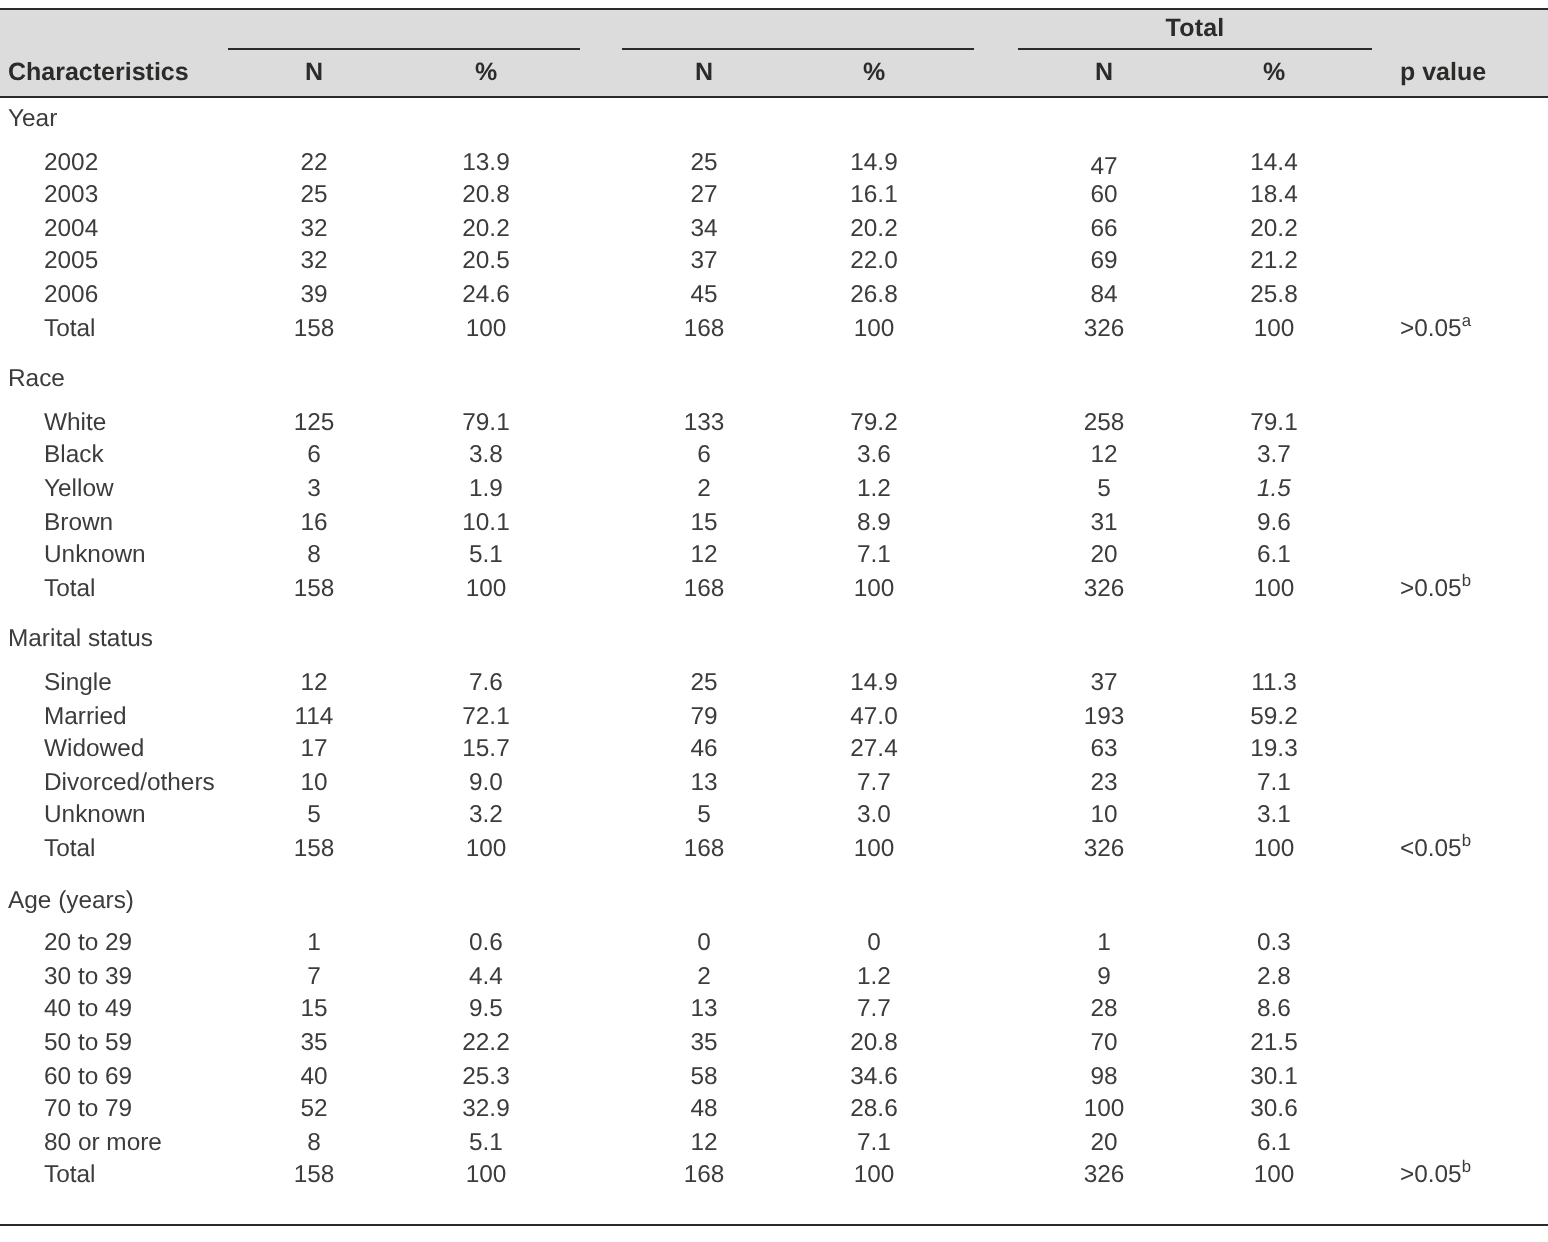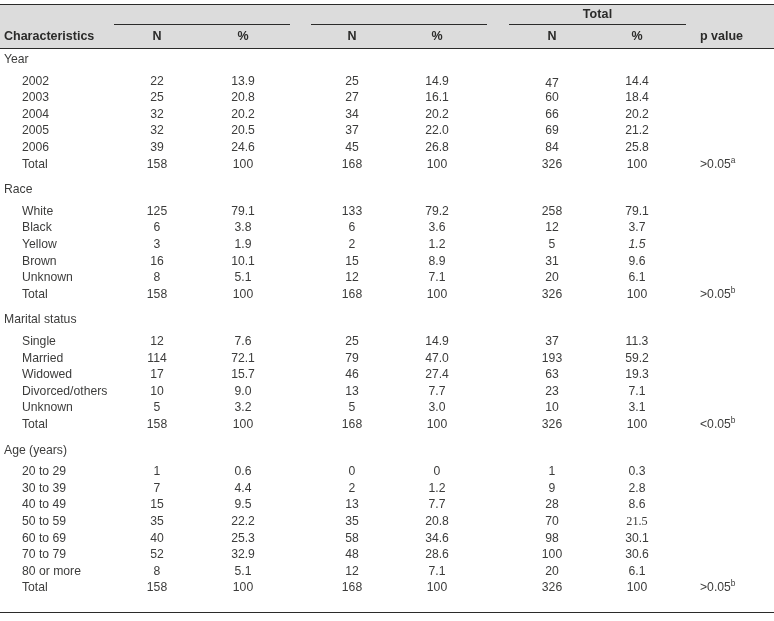--- a/index.html
+++ b/index.html
@@ -314,21 +314,21 @@
       <div class="cell col-wom-n" style="top: 497.4px;">13</div>
       <div class="cell col-wom-p" style="top: 497.4px;">7.7</div>
       <div class="cell col-tot-n" style="top: 497.4px;">28</div>
       <div class="cell col-tot-p" style="top: 497.4px;">8.6</div>
       <div class="row-label" style="top: 514px;">50 to 59</div>
       <div class="cell col-men-n" style="top: 514px;">35</div>
       <div class="cell col-men-p" style="top: 514px;">22.2</div>
       <div class="cell col-wom-n" style="top: 514px;">35</div>
       <div class="cell col-wom-p" style="top: 514px;">20.8</div>
       <div class="cell col-tot-n" style="top: 514px;">70</div>
-      <div class="cell col-tot-p" style="top: 514px; font-family: Liberation Serif, serif;">21.5</div>
+      <div class="cell col-tot-p" style="top: 514px;">21.5</div>
       <div class="row-label" style="top: 530.6px;">60 to 69</div>
       <div class="cell col-men-n" style="top: 530.6px;">40</div>
       <div class="cell col-men-p" style="top: 530.6px;">25.3</div>
       <div class="cell col-wom-n" style="top: 530.6px;">58</div>
       <div class="cell col-wom-p" style="top: 530.6px;">34.6</div>
       <div class="cell col-tot-n" style="top: 530.6px;">98</div>
       <div class="cell col-tot-p" style="top: 530.6px;">30.1</div>
       <div class="row-label" style="top: 547.2px;">70 to 79</div>
       <div class="cell col-men-n" style="top: 547.2px;">52</div>
       <div class="cell col-men-p" style="top: 547.2px;">32.9</div>

